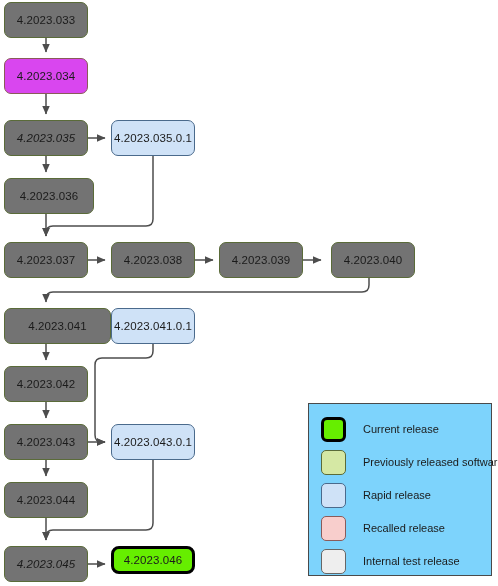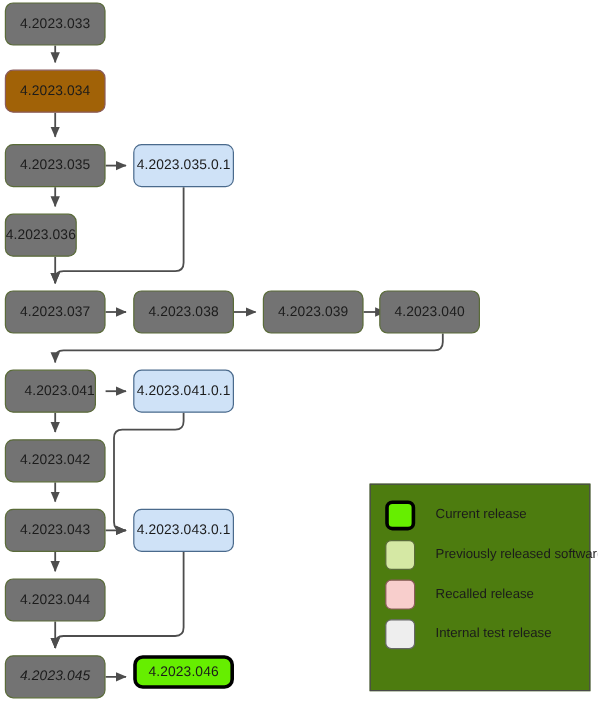--- a/index.html
+++ b/index.html
@@ -32,36 +32,36 @@
     border-radius: 7px;
     font-size: 11.5px;
     color: #1b1b1b;
     letter-spacing: 0.1px;
     white-space: nowrap;
     border: 1.4px solid #5c5c5c;
     z-index: 2;
   }
   .node.kind-released   { background: #737373; border-color: #5a6b39; }
   .node.kind-rapid      { background: #cfe2f7; border-color: #4a6a8c; text-align: right; }
-  .node.kind-recalled   { background: #a16207; border-color: #8a5b5a; }
+  .node.kind-recalled   { background: #d946ef; border-color: #8a5b5a; }
   .node.kind-current    {
     background: #66ee00;
     border: 3px solid #000000;
     border-radius: 8px;
   }
 
   
   #legend {
     position: absolute;
     left: 308px;
     top: 403px;
     width: 184px;
     height: 173px;
     box-sizing: border-box;
-    background: #4d7c0f;
+    background: #7dd3fc;
     border: 1.4px solid #4a4a4a;
     z-index: 3;
     padding: 9px 0 0 0;
   }
   .legend-row {
     display: flex;
     align-items: center;
     height: 32px;
     margin-bottom: 1px;
     padding-left: 12px;
@@ -120,42 +120,42 @@
       </g>
   </svg>
 
   <div id="nodes-group">
       <div class="node kind-released" style="left: 4px; top: 2px; width: 84px; height: 36px;">
         <span>4.2023.033</span>
       </div>
       <div class="node kind-recalled" style="left: 4px; top: 58px; width: 84px; height: 36px;">
         <span>4.2023.034</span>
       </div>
-      <div class="node kind-released" style="left: 4px; top: 120px; width: 84px; height: 36px;">
+      <div class="node kind-released" style="left: 4px; top: 120px; width: 84px; height: 36px; font-style: italic;">
         <span>4.2023.035</span>
       </div>
       <div class="node kind-rapid" style="left: 111px; top: 120px; width: 84px; height: 36px;">
         <span>4.2023.035.0.1</span>
       </div>
-      <div class="node kind-released" style="left: 4px; top: 178px; width: 60px; height: 36px;">
+      <div class="node kind-released" style="left: 4px; top: 178px; width: 90px; height: 36px;">
         <span>4.2023.036</span>
       </div>
       <div class="node kind-released" style="left: 4px; top: 242px; width: 84px; height: 36px;">
         <span>4.2023.037</span>
       </div>
       <div class="node kind-released" style="left: 111px; top: 242px; width: 84px; height: 36px; text-align: right;">
         <span>4.2023.038</span>
       </div>
       <div class="node kind-released" style="left: 219px; top: 242px; width: 84px; height: 36px;">
         <span>4.2023.039</span>
       </div>
-      <div class="node kind-released" style="left: 316px; top: 242px; width: 84px; height: 36px;">
+      <div class="node kind-released" style="left: 331px; top: 242px; width: 84px; height: 36px;">
         <span>4.2023.040</span>
       </div>
-      <div class="node kind-released" style="left: 4px; top: 308px; width: 76px; height: 36px; justify-content: flex-end;">
+      <div class="node kind-released" style="left: 4px; top: 308px; width: 107px; height: 36px;">
         <span>4.2023.041</span>
       </div>
       <div class="node kind-rapid" style="left: 111px; top: 308px; width: 84px; height: 36px;">
         <span>4.2023.041.0.1</span>
       </div>
       <div class="node kind-released" style="left: 4px; top: 366px; width: 84px; height: 36px;">
         <span>4.2023.042</span>
       </div>
       <div class="node kind-released" style="left: 4px; top: 424px; width: 84px; height: 36px;">
         <span>4.2023.043</span>
@@ -177,20 +177,24 @@
   <div id="legend">
       <div class="legend-row">
         <div class="legend-swatch kind-current"></div>
         <div class="legend-label">Current release</div>
       </div>
       <div class="legend-row">
         <div class="legend-swatch kind-released"></div>
         <div class="legend-label">Previously released software</div>
       </div>
       <div class="legend-row">
+        <div class="legend-swatch kind-rapid"></div>
+        <div class="legend-label">Rapid release</div>
+      </div>
+      <div class="legend-row">
         <div class="legend-swatch kind-recalled"></div>
         <div class="legend-label">Recalled release</div>
       </div>
       <div class="legend-row">
         <div class="legend-swatch kind-internal"></div>
         <div class="legend-label">Internal test release</div>
       </div>
     </div>
 
 </div>

